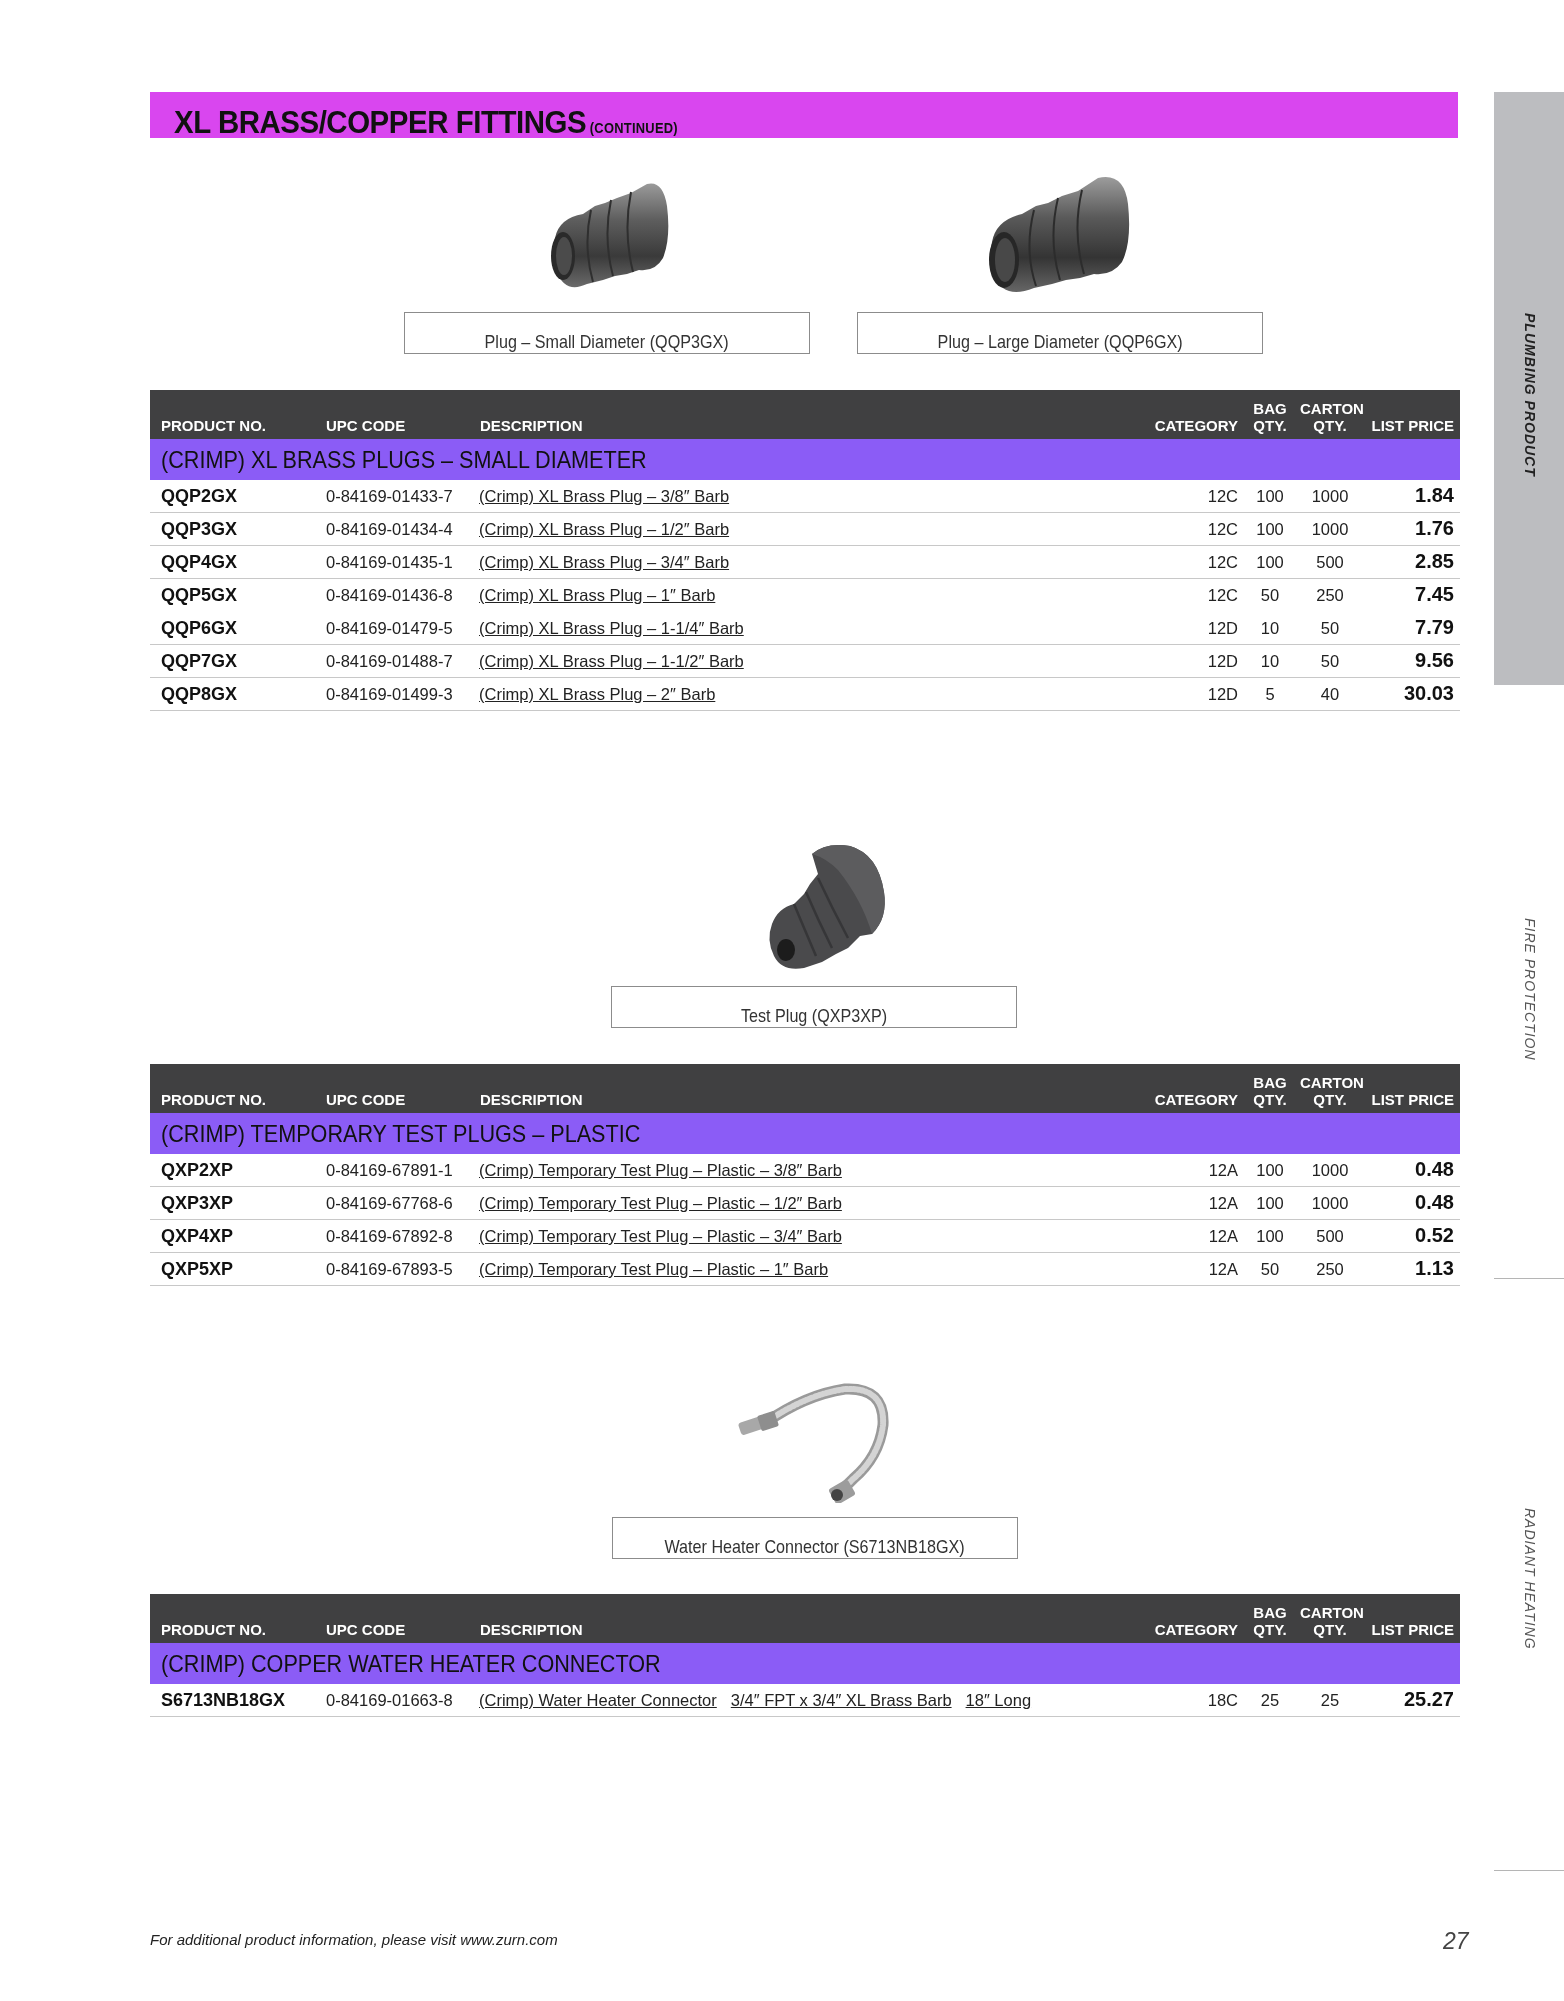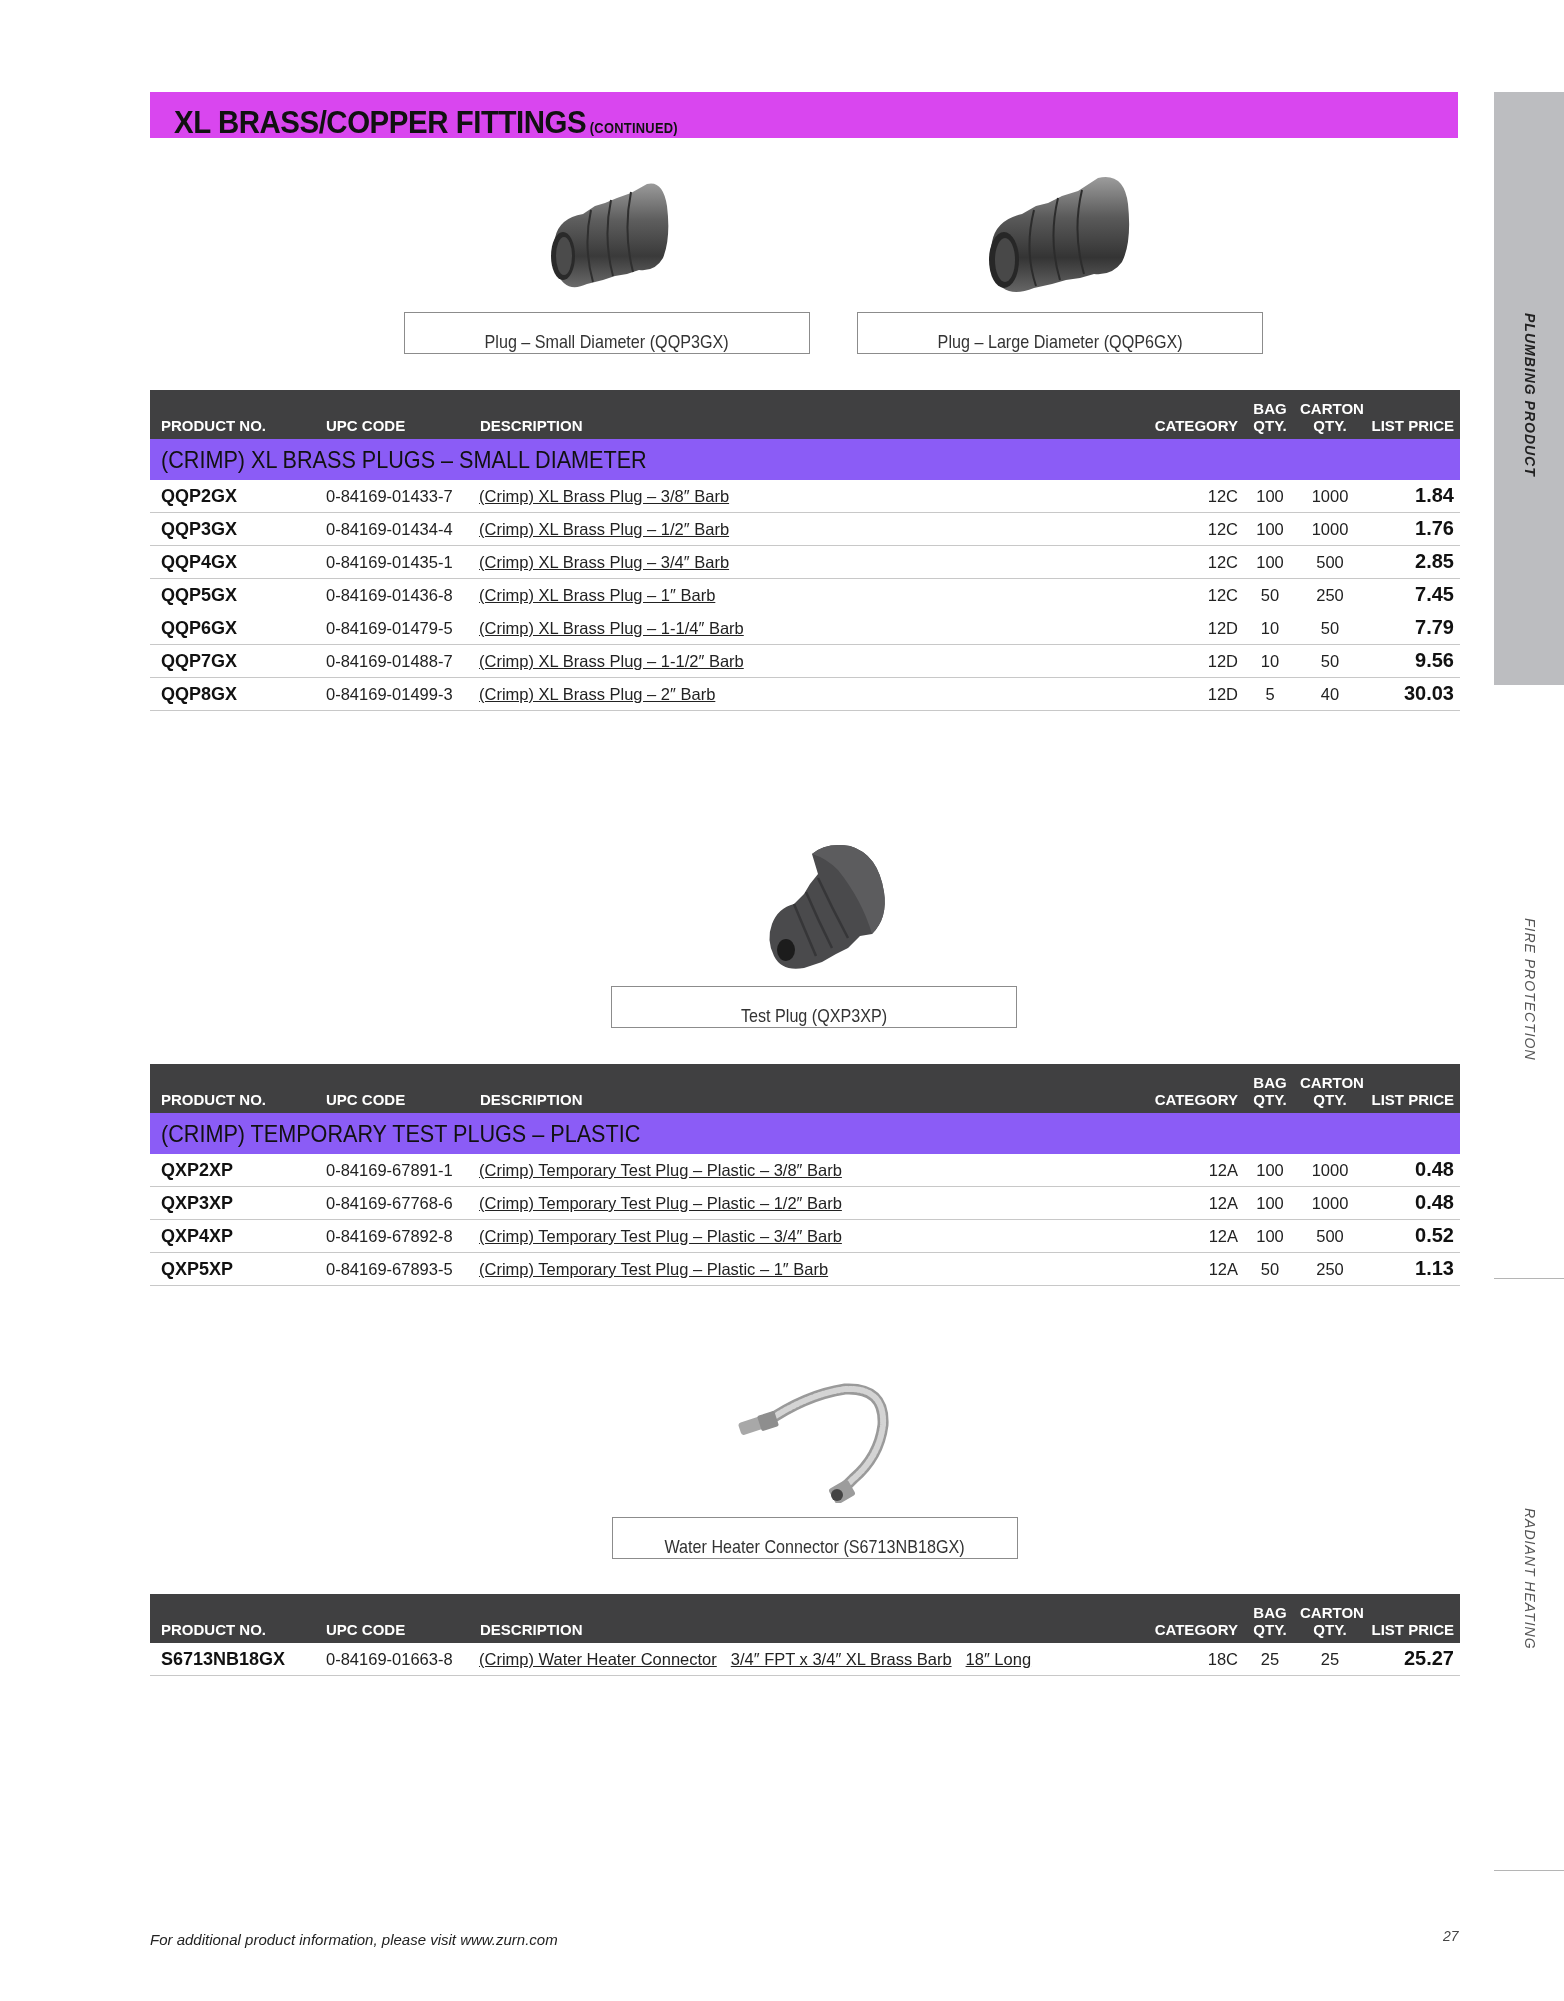--- a/index.html
+++ b/index.html
@@ -32,21 +32,21 @@
   .data-row .pno { left: 11px; font-weight: 700; font-size: 18px; top: 6px; color: #111; }
   .data-row .upc { left: 176px; }
   .data-row .desc { left: 329px; text-decoration: underline; }
   .data-row .cat { right: 222px; }
   .data-row .bag { left: 1098px; width: 44px; text-align: center; }
   .data-row .ctn { left: 1155px; width: 50px; text-align: center; }
   .data-row .price { right: 6px; font-weight: 700; font-size: 20px; top: 4px; color: #111; }
   .data-row .desc .gap { display: inline-block; width: 14px; }
 
   .footer-note { position: absolute; left: 150px; top: 1931px; font-size: 15px; font-style: italic; color: #222; }
-  .page-no { position: absolute; left: 1443px; top: 1928px; font-size: 14px; font-style: italic; color: #444; }
+  .page-no { position: absolute; left: 1443px; top: 1928px; font-size: 23px; font-style: italic; color: #444; }
 </style>
 </head>
 <body>
 
 <div class="title-bar">
   <div class="title">
     <span>XL BRASS/COPPER FITTINGS</span><span class="subtitle">(CONTINUED)</span>
   </div>
 </div>
 
@@ -257,20 +257,23 @@
 <div class="tbl" style="top:1594px;">
   <div class="tbl-head">
     <div class="h" style="left:11px;">PRODUCT NO.</div>
     <div class="h" style="left:176px;">UPC CODE</div>
     <div class="h" style="left:330px;">DESCRIPTION</div>
     <div class="h r" style="right:222px;">CATEGORY</div>
     <div class="h c" style="left:1098px; width:44px;"><span>BAG</span><br><span>QTY.</span></div>
     <div class="h c" style="left:1150px; width:60px;"><span>CARTON</span><br><span>QTY.</span></div>
     <div class="h r" style="right:6px;">LIST PRICE</div>
   </div>
+  <div class="section-row">
+      <span>(CRIMP) COPPER WATER HEATER CONNECTOR</span>
+    </div>
   <div class="data-row">
     <span class="cell pno">S6713NB18GX</span>
     <span class="cell upc">0-84169-01663-8</span>
     <span class="cell desc"><span>(Crimp) Water Heater Connector</span><span class="gap"></span><span>3/4″ FPT x 3/4″ XL Brass Barb</span><span class="gap"></span><span>18″ Long</span></span>
     <span class="cell cat">18C</span>
     <span class="cell bag">25</span>
     <span class="cell ctn">25</span>
     <span class="cell price">25.27</span>
   </div>
 </div>

